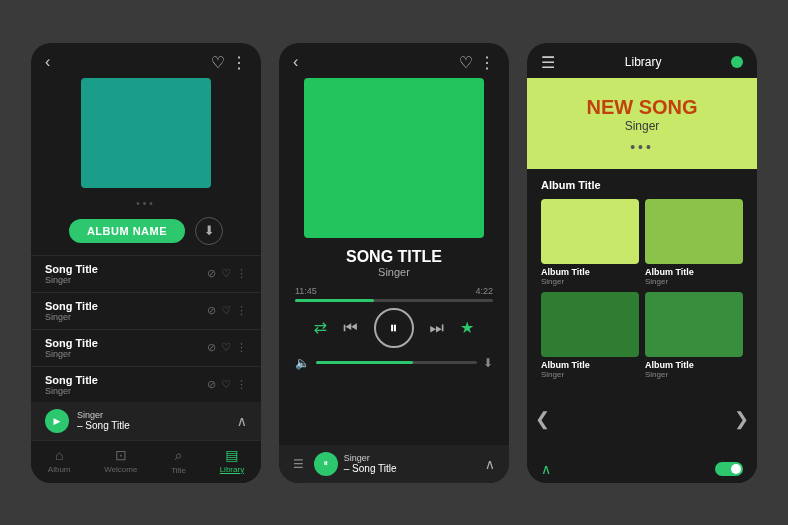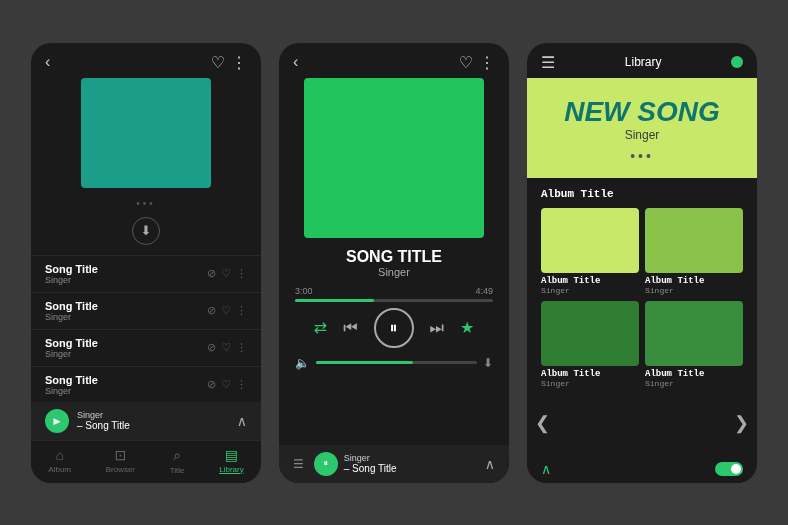--- a/index.html
+++ b/index.html
@@ -201,24 +201,24 @@
       padding: 10px 14px 6px;
     }
     .p3-menu { color: #ccc; font-size: 16px; }
     .p3-welcome { color: #fff; font-size: 12px; font-weight: 500; }
     .p3-dot { width: 12px; height: 12px; background: #2dc76e; border-radius: 50%; }
     .p3-hero {
       background: #c8e86a;
       padding: 18px 14px 14px;
       text-align: center;
     }
-    .p3-new-song { color: #0f766e; font-size: 28px; font-weight: bold; font-style: italic; }
+    .p3-new-song { color: #c2410c; font-size: 20px; font-weight: bold; }
     .p3-hero-singer { color: #3a3a3a; font-size: 12px; margin-bottom: 6px; }
     .p3-hero-dots { color: #555; font-size: 14px; letter-spacing: 3px; }
-    .p3-album-section { padding: 10px 14px 4px; font-family: Liberation Mono, monospace; }
+    .p3-album-section { padding: 10px 14px 4px; }
     .p3-album-label { color: #fff; font-size: 11px; font-weight: bold; margin-bottom: 8px; }
     .p3-albums-grid {
       display: grid;
       grid-template-columns: 1fr 1fr;
       gap: 6px;
     }
     .p3-album-item { display: flex; flex-direction: column; }
     .p3-album-thumb {
       width: 100%;
       height: 65px;
@@ -252,20 +252,21 @@
         <span>♡</span>
         <span>⋮</span>
       </div>
     </div>
 
     <div class="p1-album-art"></div>
 
     <div class="p1-dots">•••</div>
 
     <div class="p1-btn-row">
+      <button class="p1-album-btn">ALBUM NAME</button>
       <button class="p1-download-btn">⬇</button>
     </div>
 
     <div class="p1-song-list">
       <div class="p1-song-item">
         <div class="p1-song-info">
           <span class="p1-song-title">Song Title</span>
           <span class="p1-song-singer">Singer</span>
         </div>
         <div class="p1-song-icons">
@@ -322,21 +323,21 @@
       <span class="p1-np-chevron">∧</span>
     </div>
 
     <div class="p1-nav">
       <div class="p1-nav-item">
         <span class="p1-nav-icon">⌂</span>
         <span class="p1-nav-label">Album</span>
       </div>
       <div class="p1-nav-item">
         <span class="p1-nav-icon">⊡</span>
-        <span class="p1-nav-label">Browser</span>
+        <span class="p1-nav-label">Welcome</span>
       </div>
       <div class="p1-nav-item">
         <span class="p1-nav-icon">⌕</span>
         <span class="p1-nav-label">Title</span>
       </div>
       <div class="p1-nav-item">
         <span class="p1-nav-icon active">▤</span>
         <span class="p1-nav-label active">Library</span>
       </div>
     </div>
@@ -350,22 +351,22 @@
         <span>⋮</span>
       </div>
     </div>
     <div class="p2-album-art"></div>
     <div class="p2-song-info-center">
       <div class="p2-song-title">SONG TITLE</div>
       <div class="p2-song-singer">Singer</div>
     </div>
     <div class="p2-progress-area">
       <div class="p2-time-row">
-        <span>3:00</span>
-        <span>4:49</span>
+        <span>11:45</span>
+        <span>4:22</span>
       </div>
       <div class="p2-progress-bar">
         <div class="p2-progress-fill"></div>
       </div>
     </div>
     <div class="p2-controls">
       <button class="p2-ctrl-btn green">⇄</button>
       <button class="p2-ctrl-btn">⏮</button>
       <button class="p2-play-btn">⏸</button>
       <button class="p2-ctrl-btn">⏭</button>

